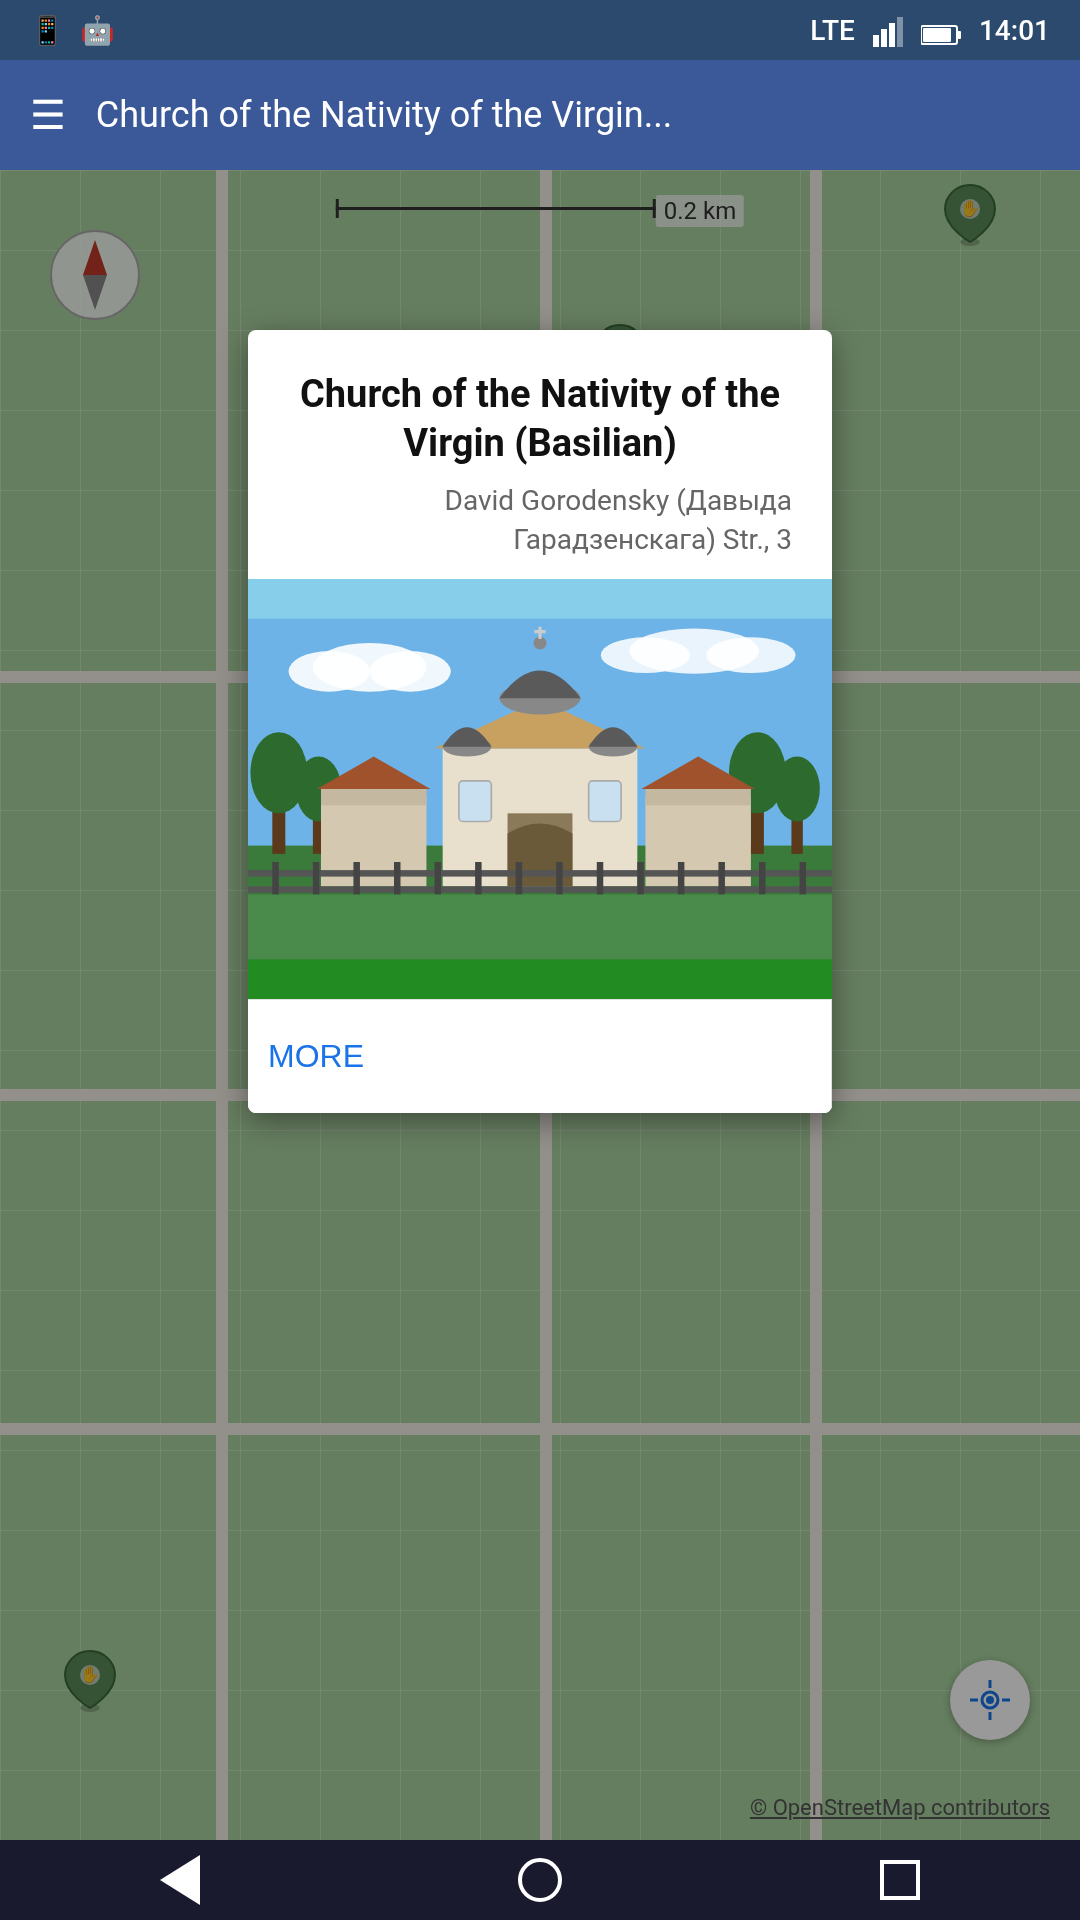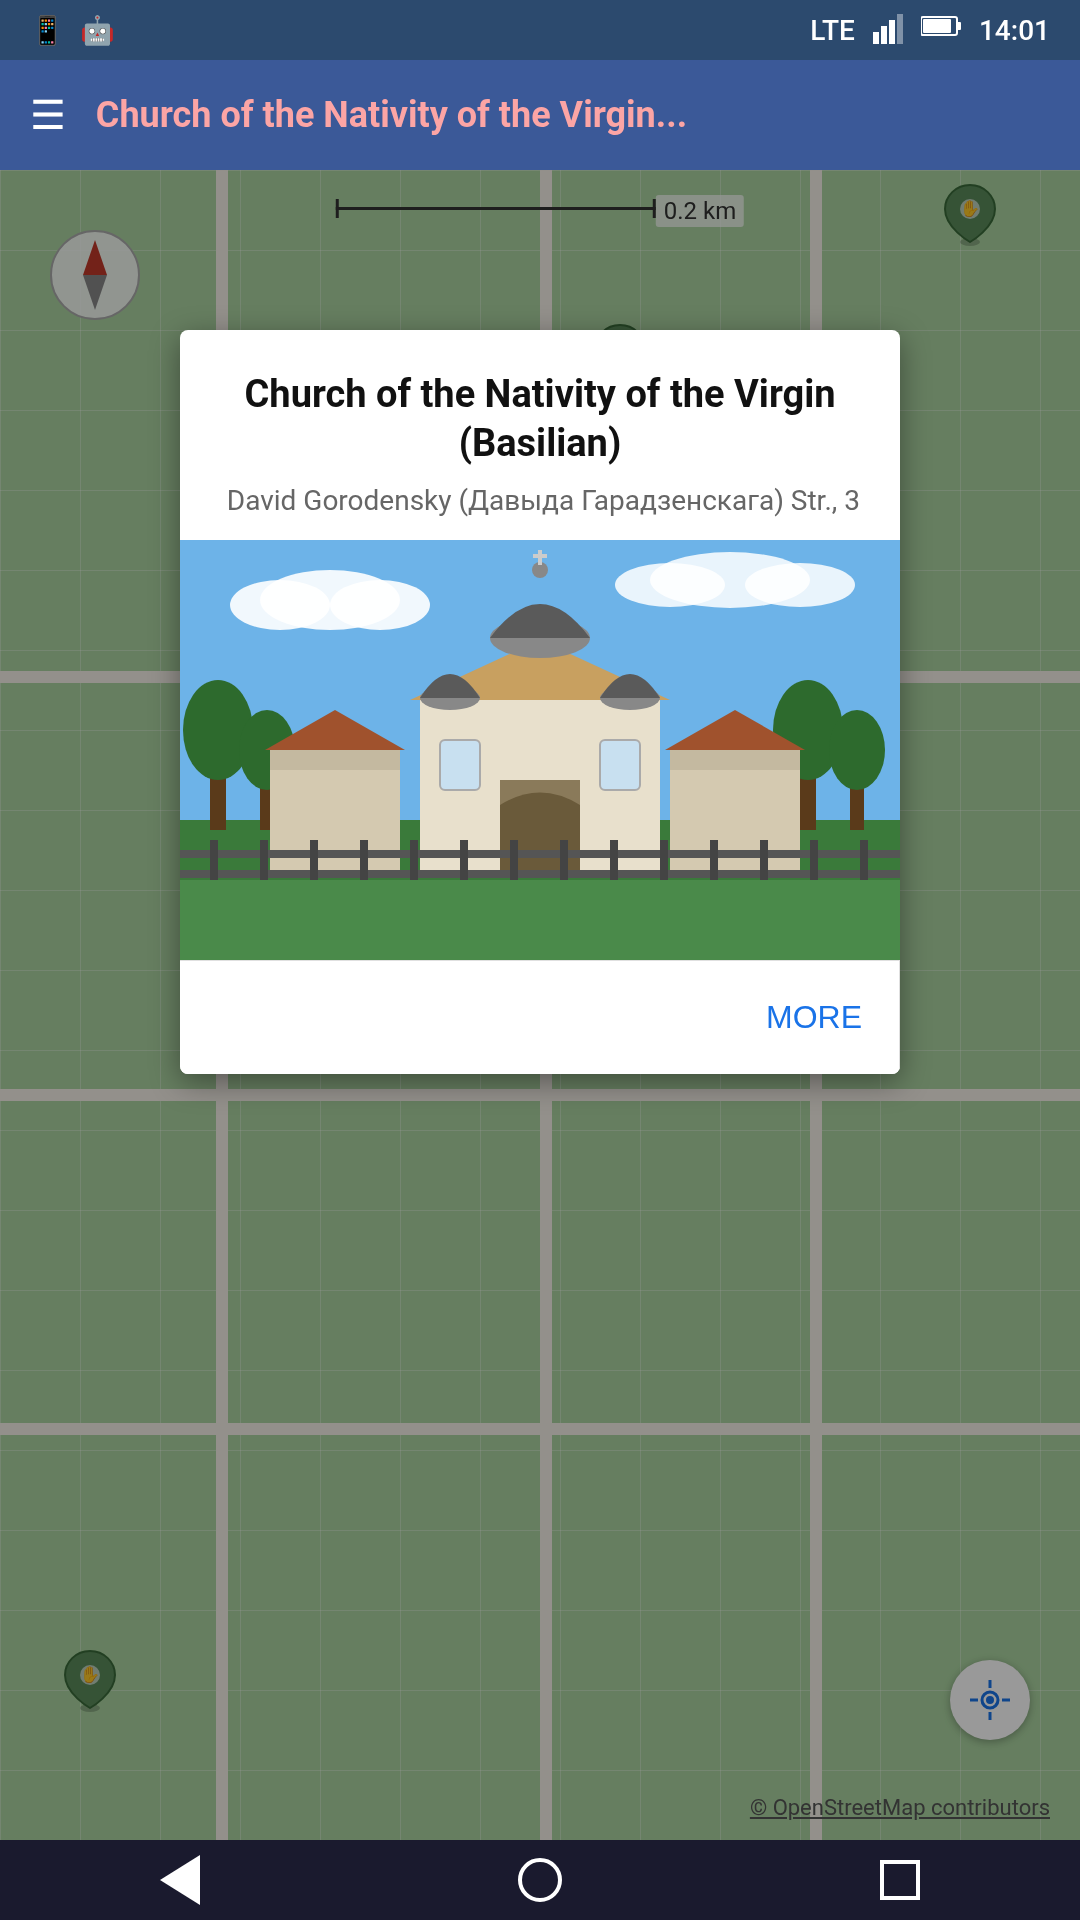--- a/index.html
+++ b/index.html
@@ -36,21 +36,21 @@
       position: absolute;
       left: 30px;
       display: flex;
       gap: 15px;
       align-items: center;
     }
 
     .status-bar-right {
       display: flex;
       gap: 18px;
-      align-items: flex-start;
+      align-items: flex-end;
     }
 
     .status-text {
       color: white;
       font-size: 28px;
       font-weight: 500;
     }
 
     
     .app-bar {
@@ -67,23 +67,23 @@
     }
 
     .hamburger-icon {
       color: white;
       font-size: 40px;
       margin-right: 30px;
       cursor: pointer;
     }
 
     .app-bar-title {
-      color: #fca5a5;
+      color: #ffffff;
       font-size: 36px;
-      font-weight: 700;
+      font-weight: 400;
       text-align: center;
     }
 
     
     .map-bg {
       position: absolute;
       top: 170px;
       left: 0;
       right: 0;
       bottom: 80px;
@@ -254,21 +254,21 @@
       z-index: 50;
       display: flex;
       align-items: flex-start;
       justify-content: center;
       padding-top: 160px;
     }
 
     
     .modal {
       background: white;
-      width: 720px;
+      width: 584px;
       border-radius: 8px;
       overflow: hidden;
       box-shadow: 0 8px 30px rgba(0,0,0,0.4);
     }
 
     .modal-header {
       padding: 40px 40px 20px;
       text-align: center;
     }
 
@@ -301,22 +301,22 @@
       height: 100%;
     }
 
     .modal-actions {
       display: flex;
       border-top: 1px solid #e0e0e0;
     }
 
     .modal-btn {
       flex: 1;
-      padding: 38px 37px;
-      text-align: right;
+      padding: 38px 20px;
+      text-align: left;
       font-size: 32px;
       font-weight: 500;
       color: #1a73e8;
       cursor: pointer;
       background: white;
       border: none;
       outline: none;
     }
 
     .modal-btn:first-child {

